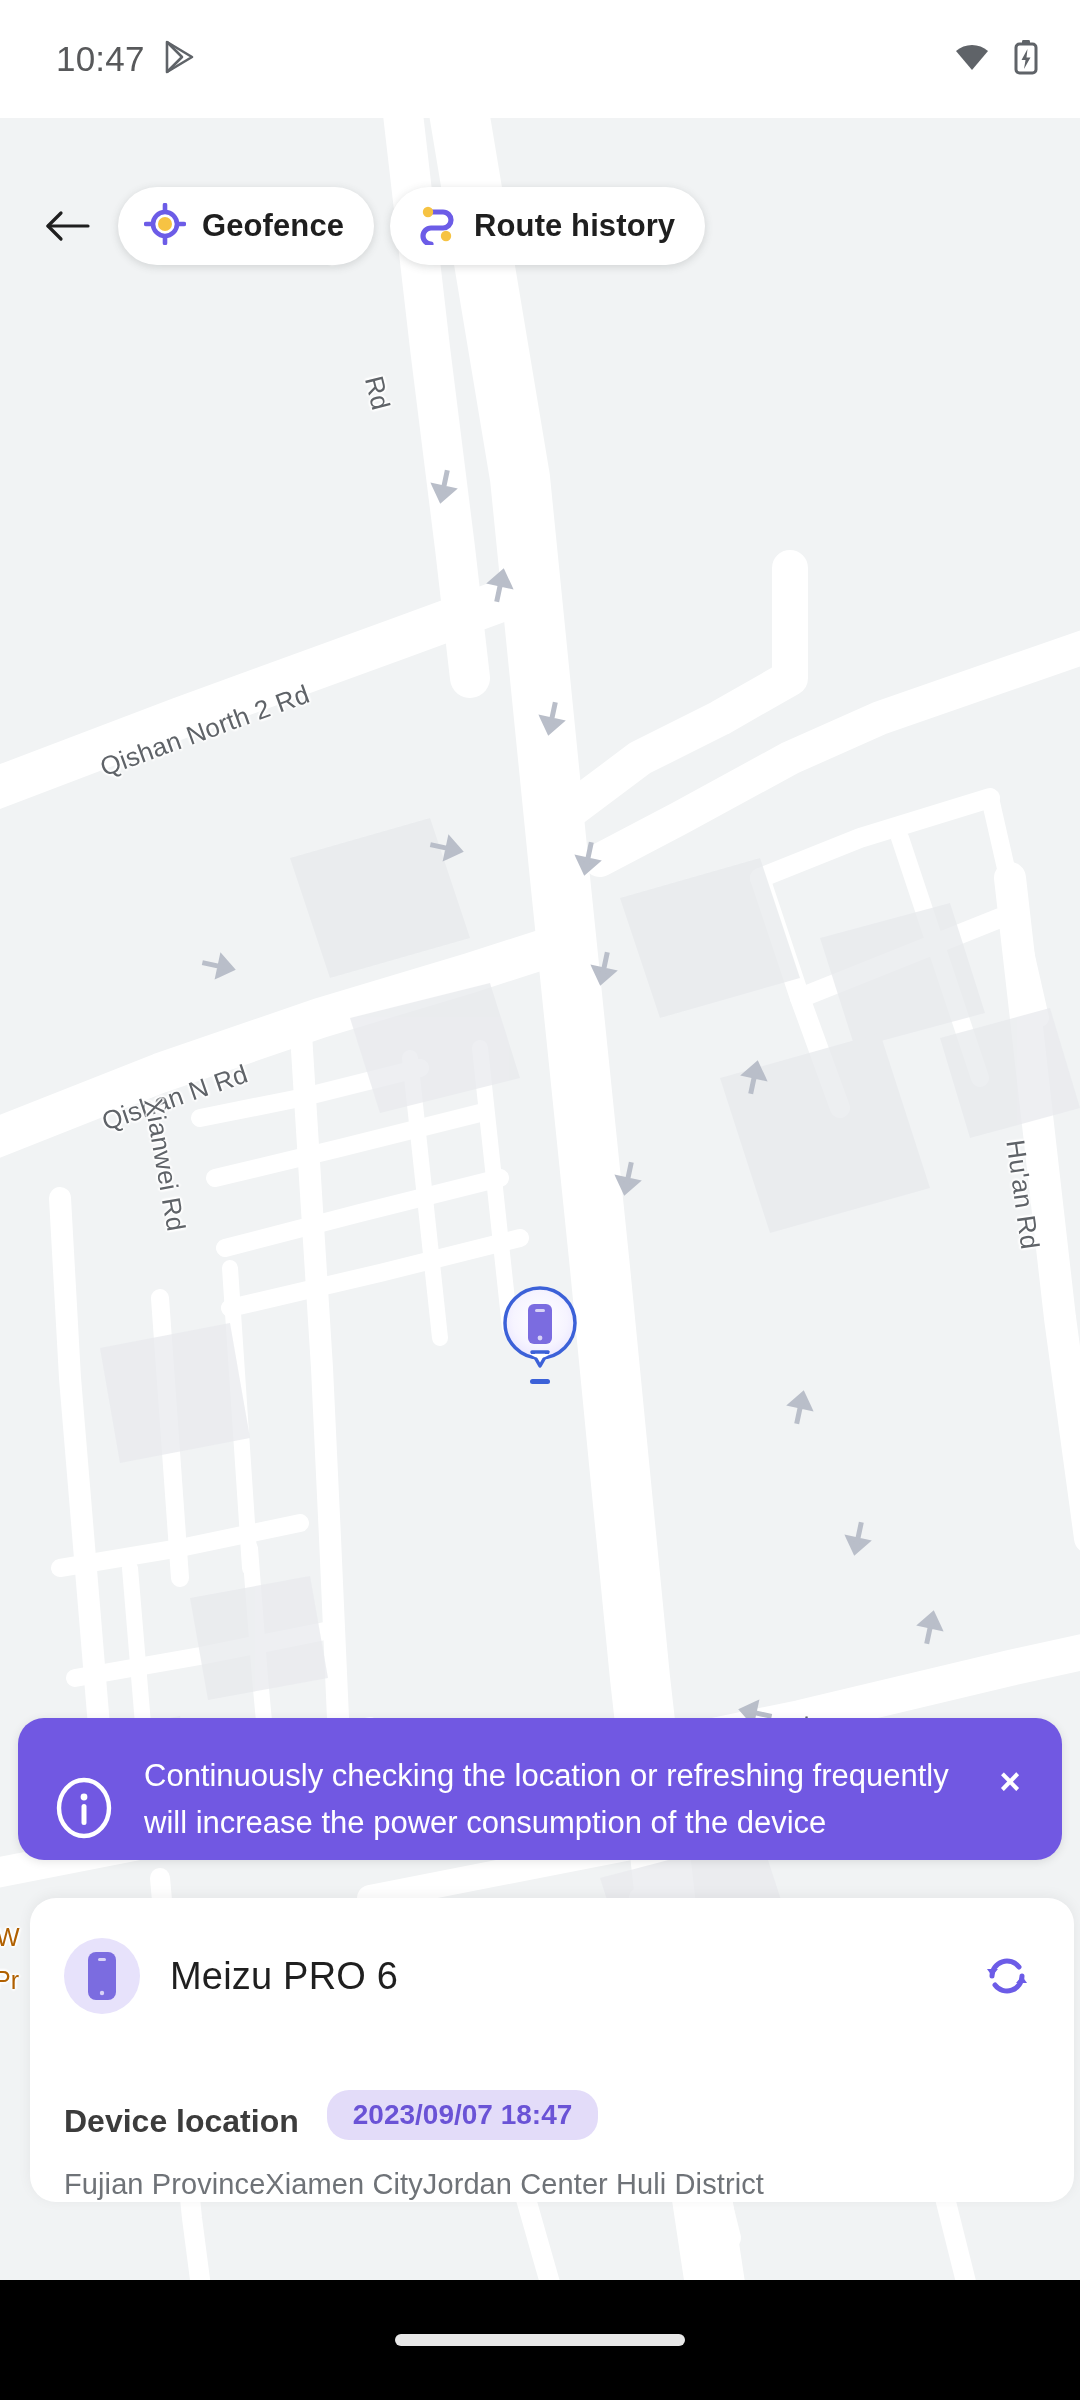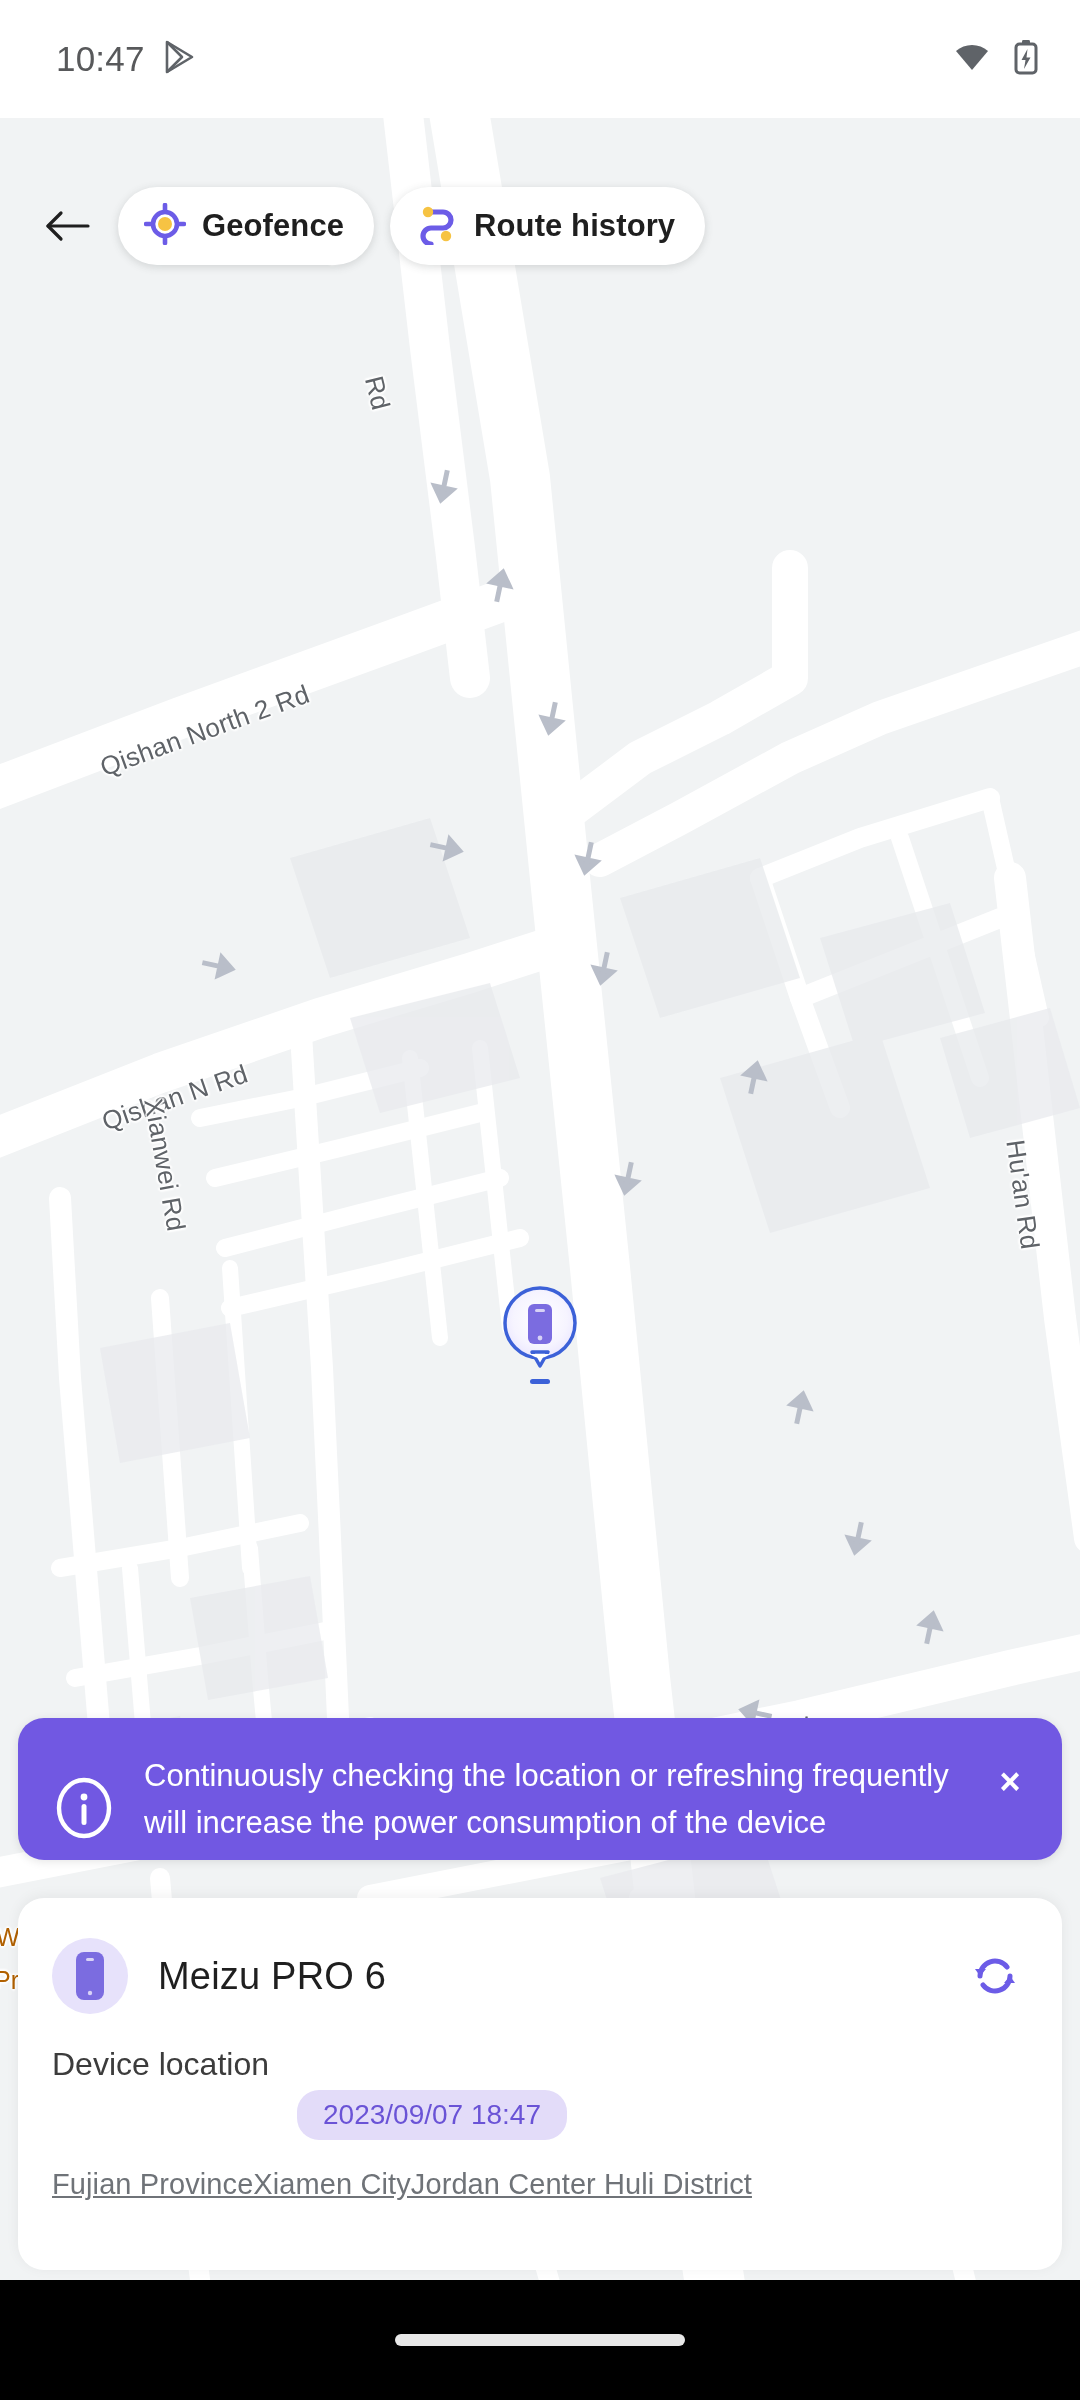--- a/index.html
+++ b/index.html
@@ -171,24 +171,24 @@
     color: #ffffff;
     font-size: 36px;
     font-weight: bold;
     cursor: pointer;
     margin-top: 8px;
   }
 
   
   .device-card {
     position: absolute;
-    left: 18px;
+    left: 30px;
     top: 1898px;
     width: 1044px;
-    height: 372px;
+    height: 304px;
     background: #ffffff;
     border-radius: 26px;
     z-index: 45;
     padding: 30px 34px 0 34px;
     box-shadow: 0 -2px 14px rgba(0,0,0,0.06);
   }
   .dc-row1 {
     display: flex;
     align-items: center;
     height: 96px;
@@ -208,42 +208,42 @@
     letter-spacing: 0.2px;
   }
   .dc-refresh {
     width: 66px; height: 66px;
     display: flex; align-items: center; justify-content: center;
     cursor: pointer;
     flex: 0 0 auto;
   }
   .dc-row2 {
     display: flex;
-    align-items: flex-start;
+    align-items: flex-end;
     margin-top: 22px;
+    font-weight: bold;
   }
   .dc-loc-label {
     font-size: 32px;
     color: #3c3c3c;
   }
   .dc-time-badge {
     margin-left: 28px;
     background: #e3dcf9;
     color: #6a53d6;
     font-size: 28px;
     border-radius: 22px;
     padding: 9px 26px;
     margin-top: 44px;
   }
   .dc-address {
     margin-top: 28px;
     font-size: 29px;
     color: #6f7378;
     letter-spacing: 0.1px;
-    text-decoration: underline;
   }
 
   
   .navbar {
     position: absolute;
     bottom: 0; left: 0;
     width: 1080px; height: 120px;
     background: #000000;
     display: flex; align-items: center; justify-content: center;
     z-index: 70;

